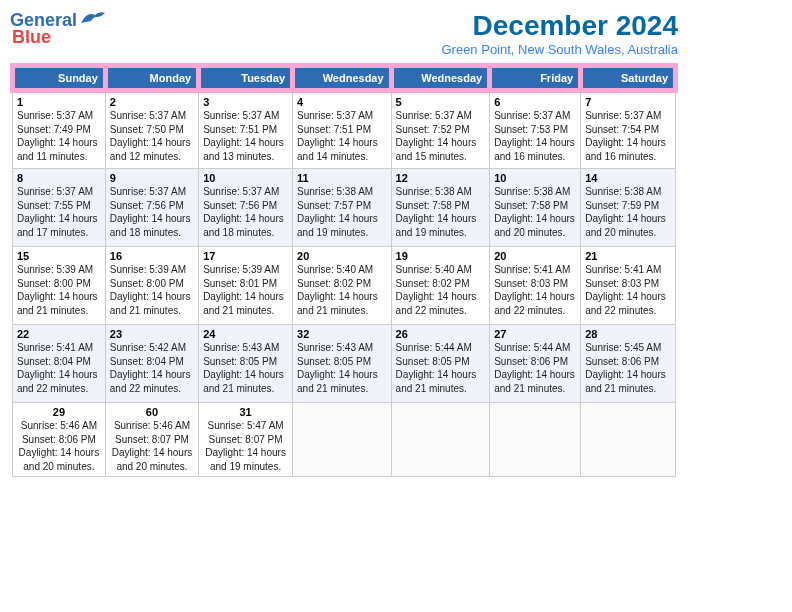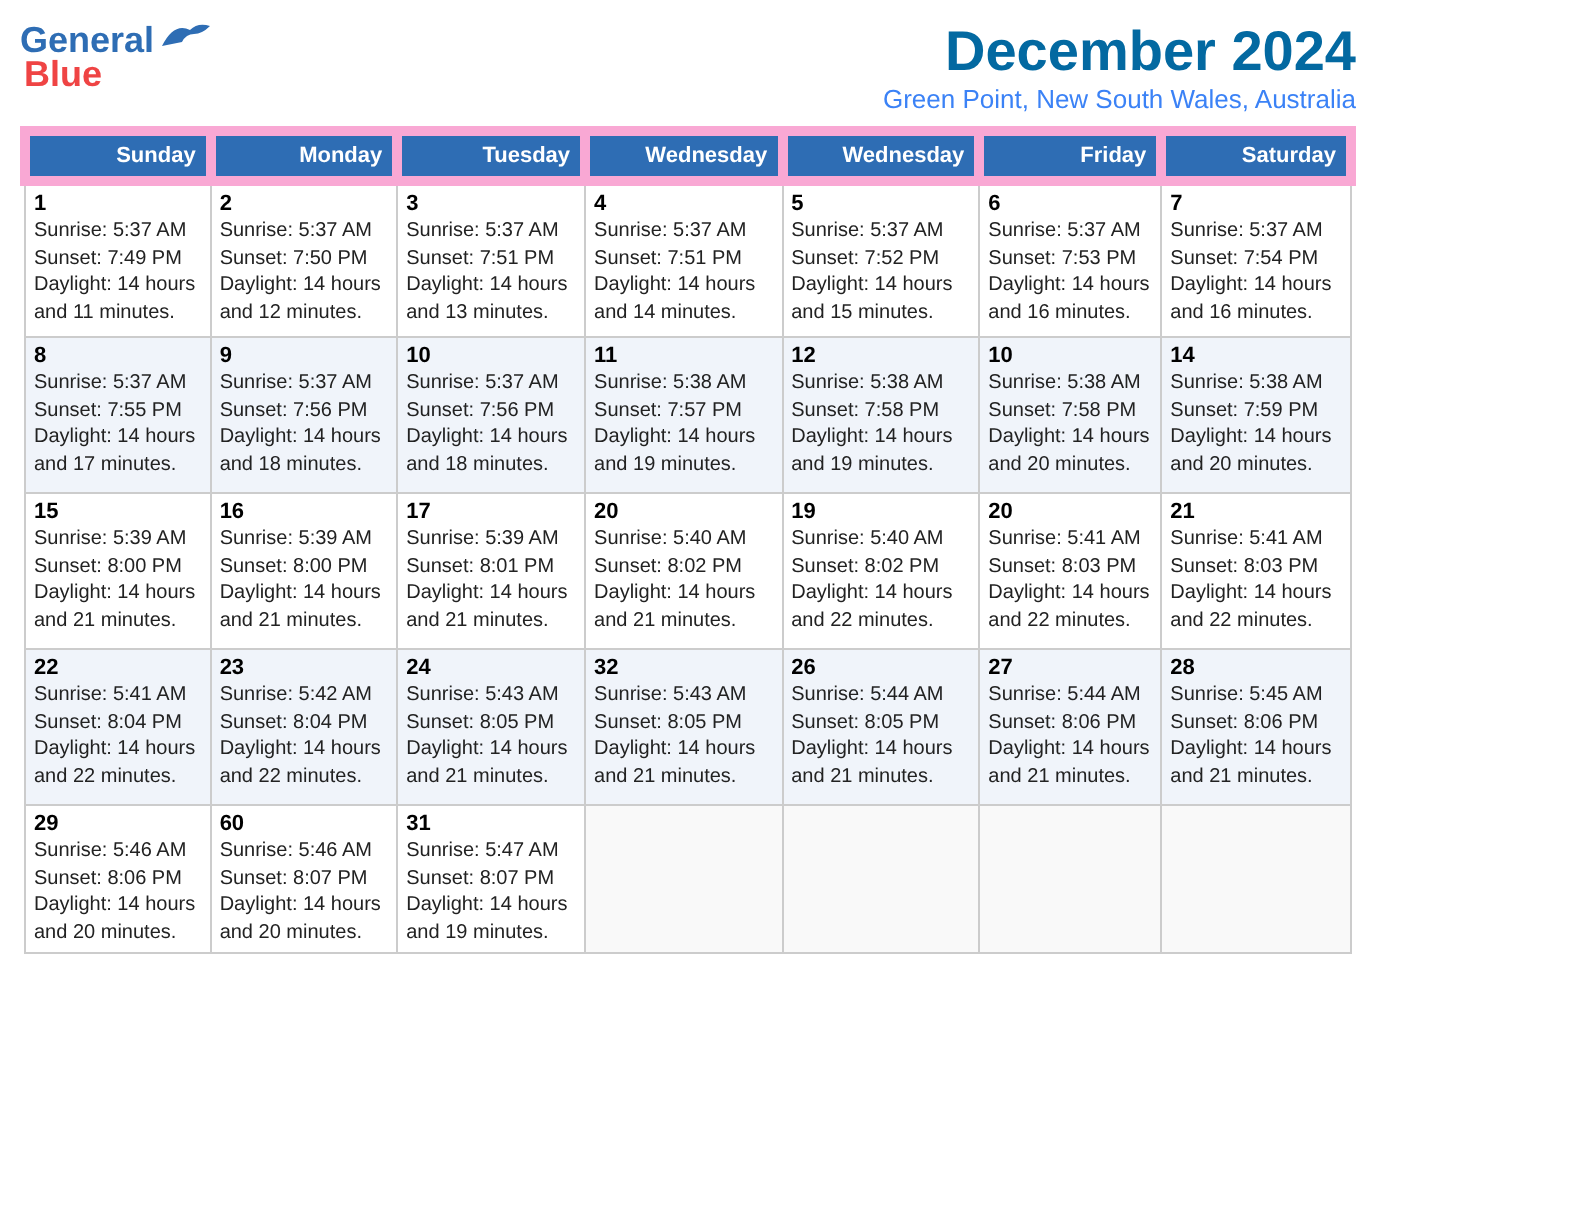--- a/index.html
+++ b/index.html
@@ -54,20 +54,21 @@
     }
     .calendar tbody tr td {
       vertical-align: top;
       border: 1px solid #ccc;
       padding: 3px 4px;
       width: 107px;
       height: 78px;
     }
     .calendar tbody tr:last-child td {
       height: 68px;
+      text-align: center;
     }
     .day-num {
       font-weight: bold;
       font-size: 11px;
       display: block;
       margin-bottom: 1px;
     }
     .day-info {
       font-size: 10px;
       color: #222;

